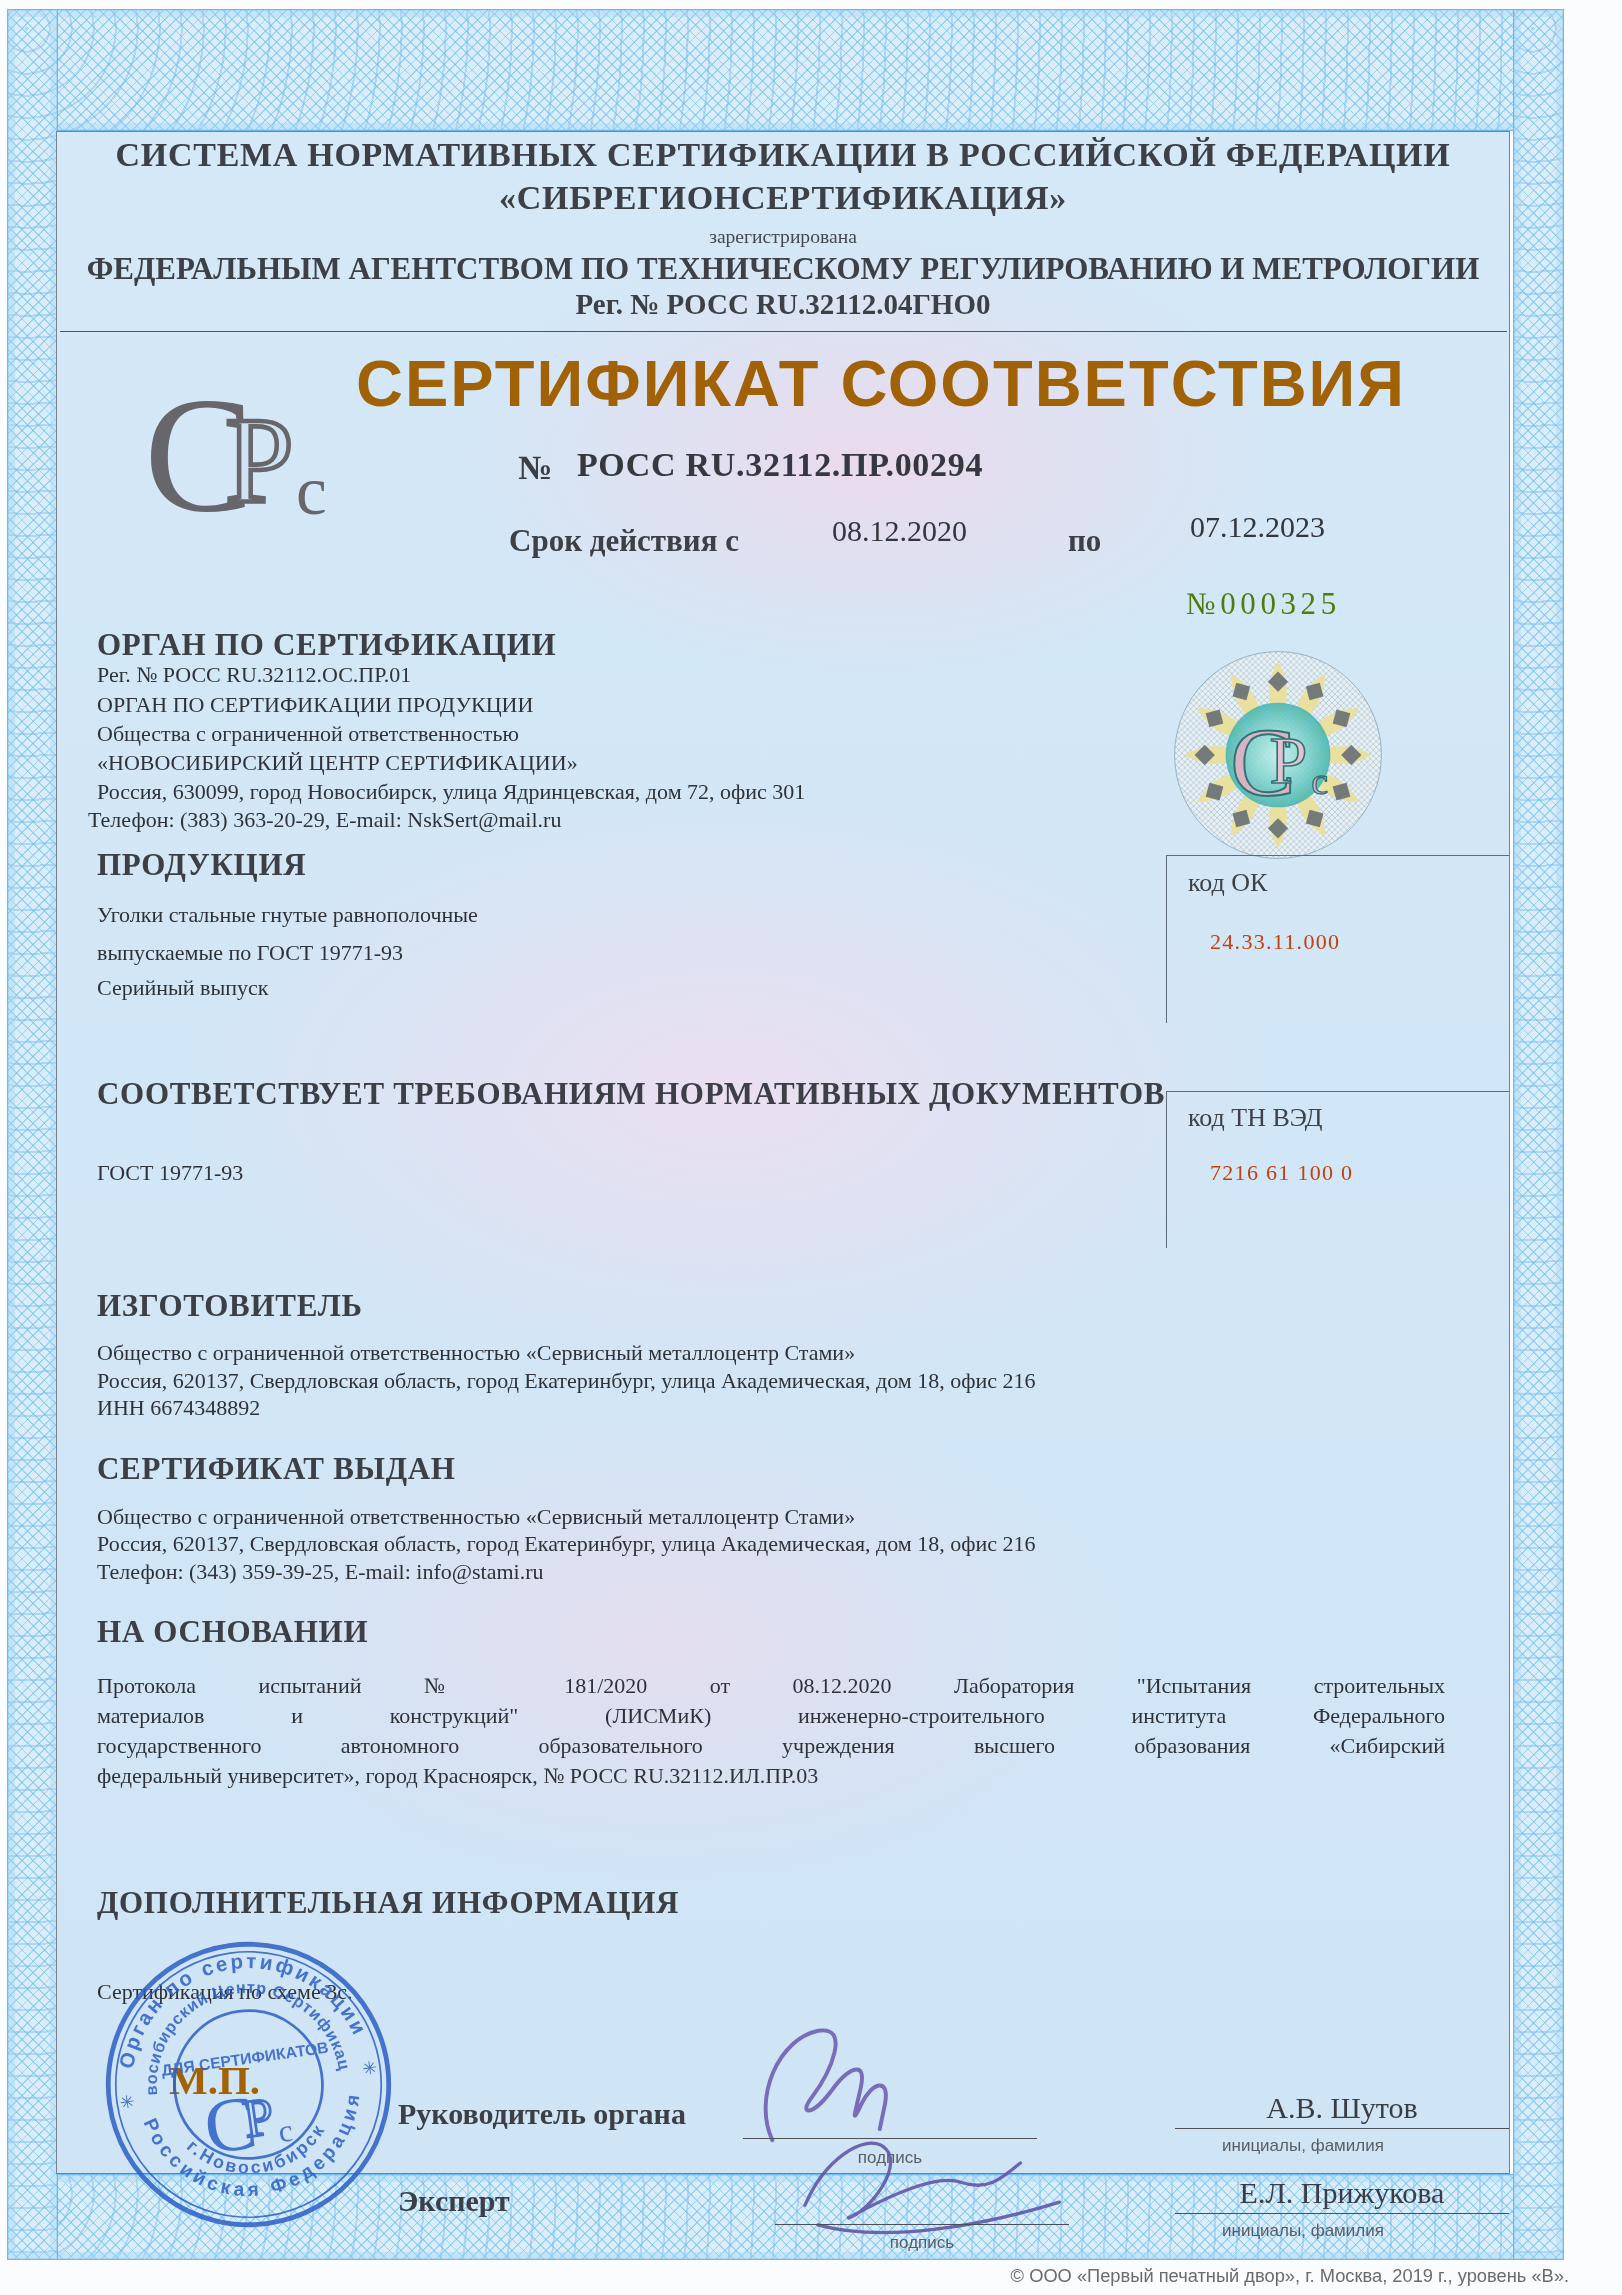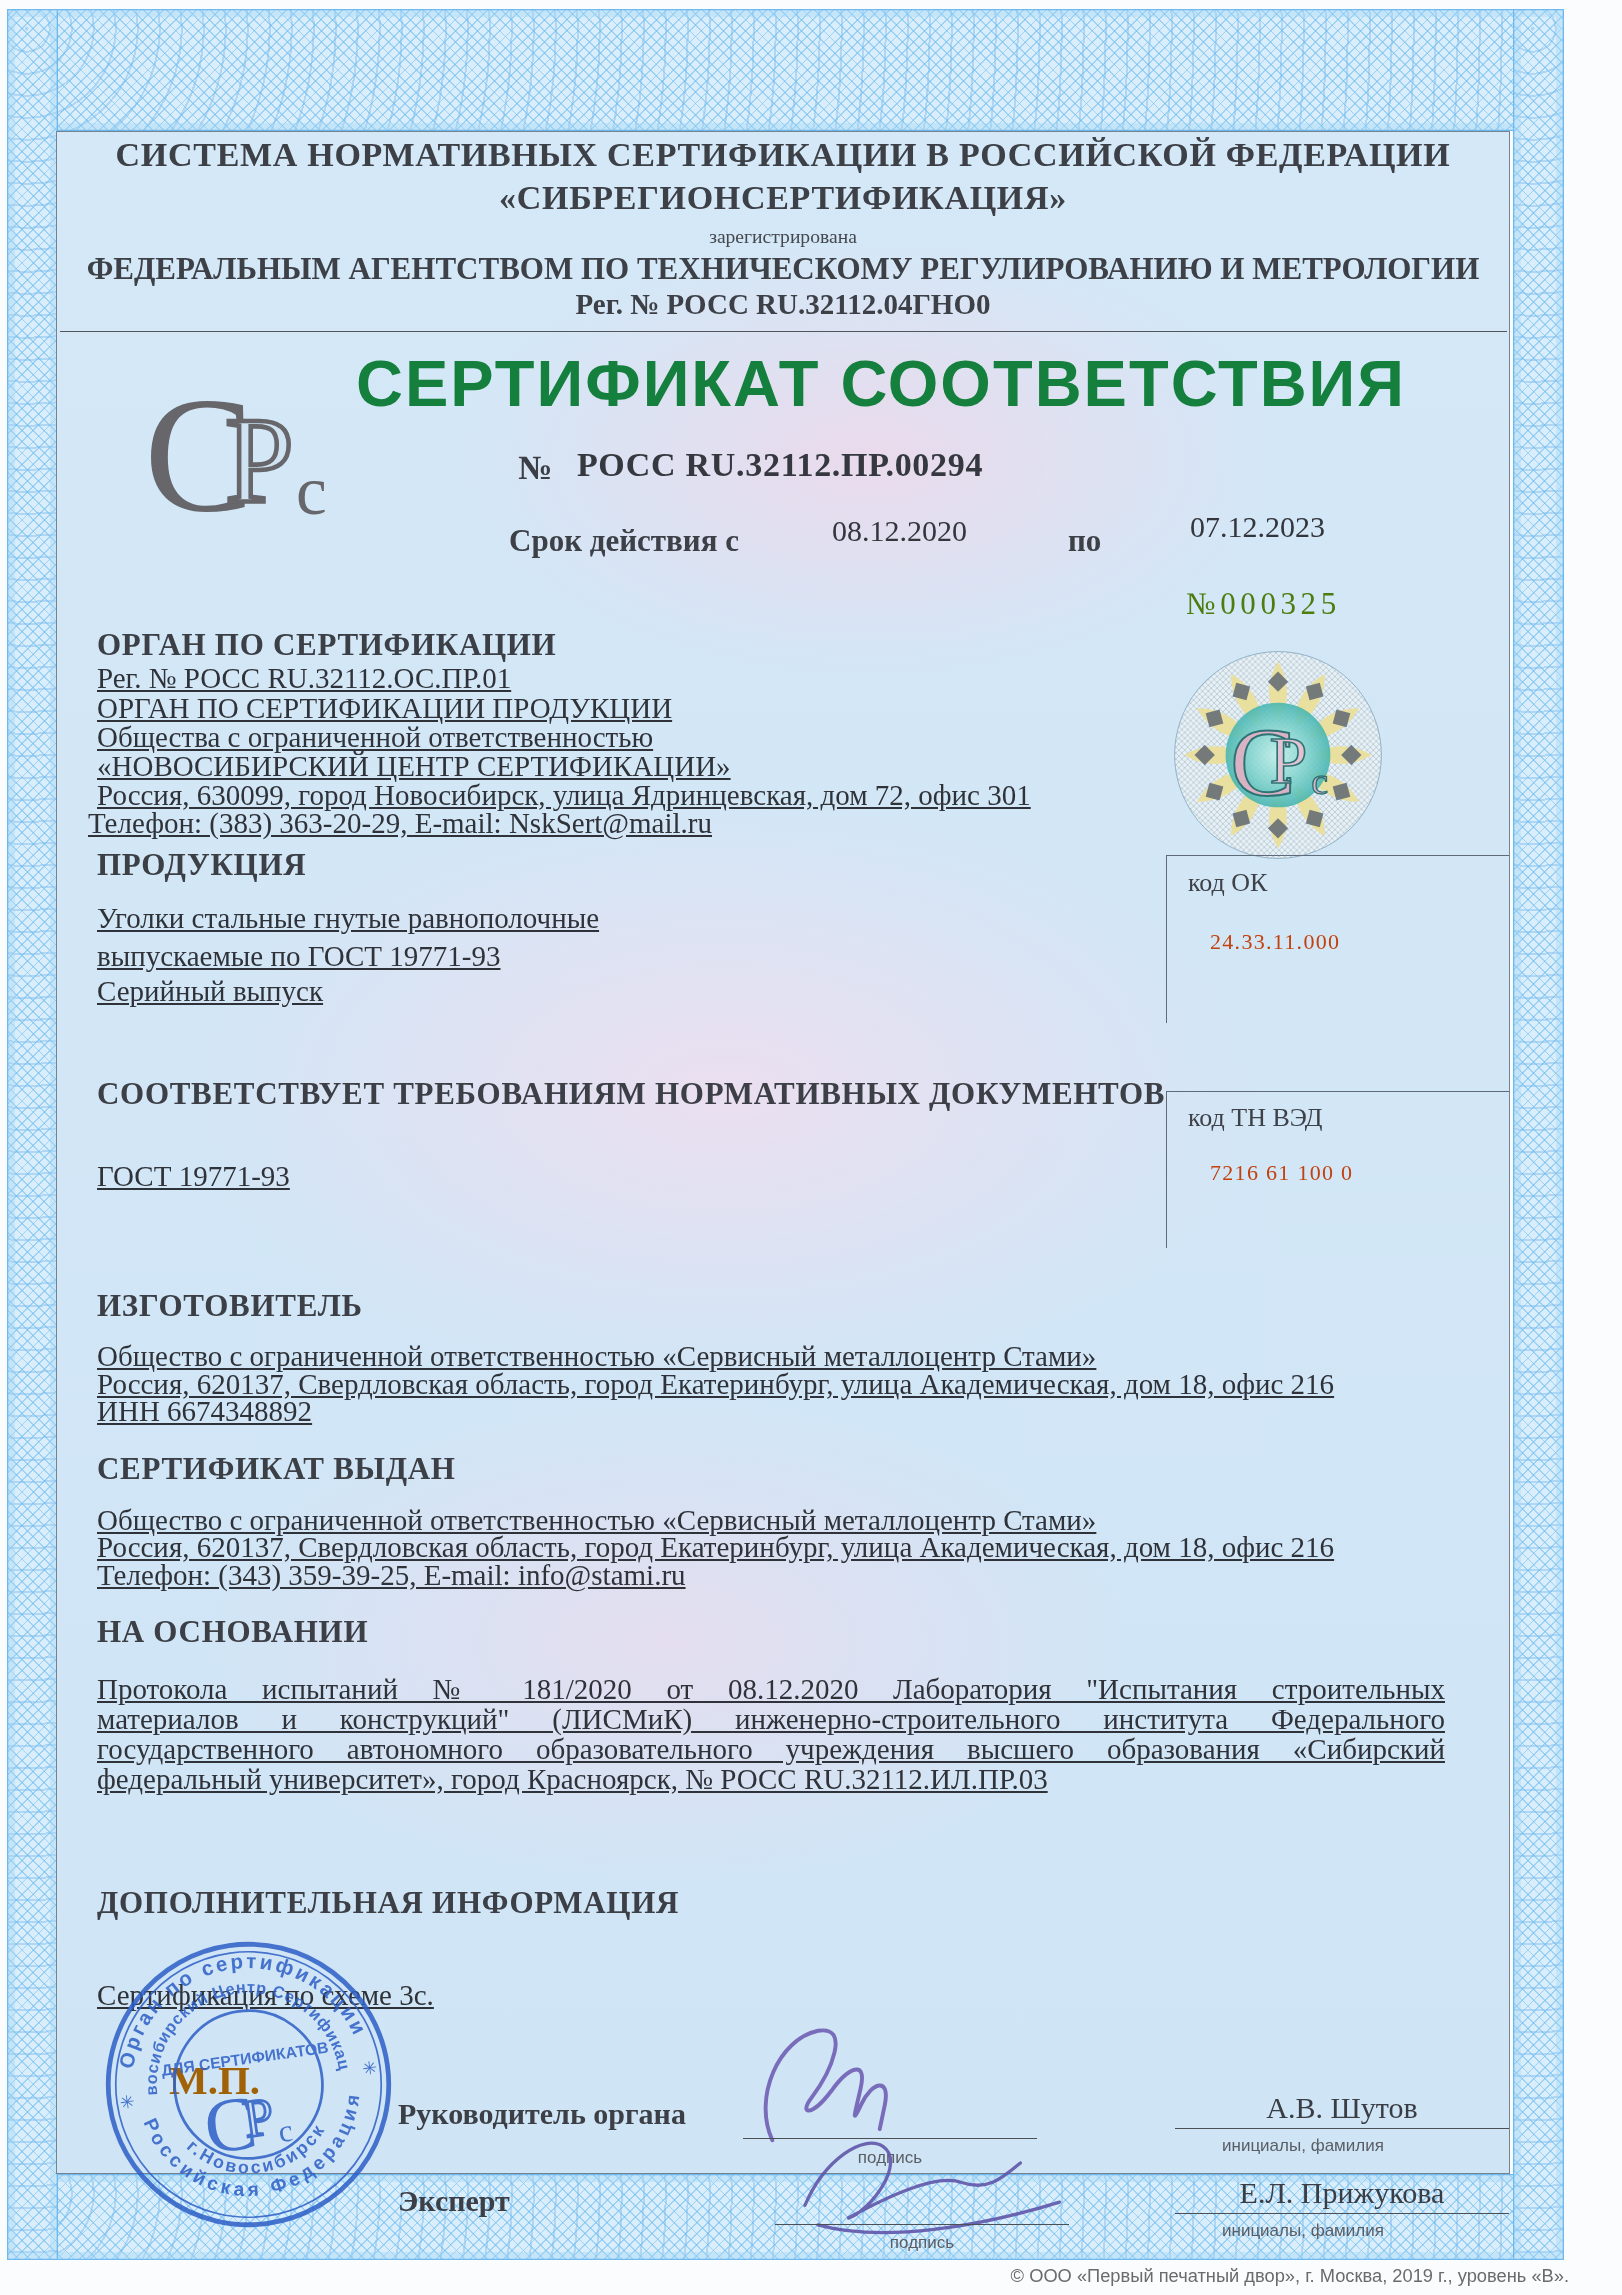--- a/index.html
+++ b/index.html
@@ -29,29 +29,29 @@
       linear-gradient(#d4e8f7, #cfe4f5);
   }
   .center { position:absolute; left:56px; width:1454px; text-align:center; }
   .hdr1 { font-size:34px; font-weight:bold; letter-spacing:0.7px; color:#3d4046; }
   .hdr-small { font-size:19.6px; color:#45484e; }
   .hdr3 { font-size:31px; font-weight:bold; color:#3d4046; }
   .hdr-reg { font-size:29px; font-weight:bold; color:#3d4046; }
   .rule { position:absolute; height:1.3px; background:#52555a; }
   .doc-title {
     font-family:"Liberation Sans", sans-serif; font-weight:bold;
-    font-size:65px; letter-spacing:2px; color:#15803d; padding-left:98px;
+    font-size:65px; letter-spacing:2px; color:#a16207; padding-left:98px;
   }
   .certno-label { font-size:34px; font-weight:bold; color:#3b3e44; }
   .certno { font-size:34px; font-weight:bold; letter-spacing:0.7px; color:#35383e; }
   .srok { font-size:31px; font-weight:bold; color:#3d4046; }
   .date-val { font-size:30px; color:#33363c; }
   .blankno { font-size:31px; letter-spacing:4.6px; color:#4d7c0f; }
   .sec-h { font-size:31px; font-weight:bold; letter-spacing:0.7px; color:#3c3f45; }
-  .line44 { font-size:29px; color:#2f3238; white-space:nowrap;text-decoration:underline; }
+  .line44 { font-size:22px; color:#2f3238; white-space:nowrap; }
   .just { white-space:normal; text-align:justify; text-align-last:justify; }
   .code-box {
     position:absolute; border-top:1.3px solid #5f6b78; border-left:1.3px solid #5f6b78;
     box-sizing:border-box;
   }
   .code-label { font-size:26px; color:#3e4147; }
   .code-val { font-size:22px; letter-spacing:1.3px; color:#c2410c; }
   .sig-label { font-size:30px; font-weight:bold; color:#3c3f45; }
   .sig-line { position:absolute; height:1.3px; background:#4c4f54; }
   .caption { font-family:"Liberation Sans", sans-serif; font-size:17px; color:#5a5e64; }

